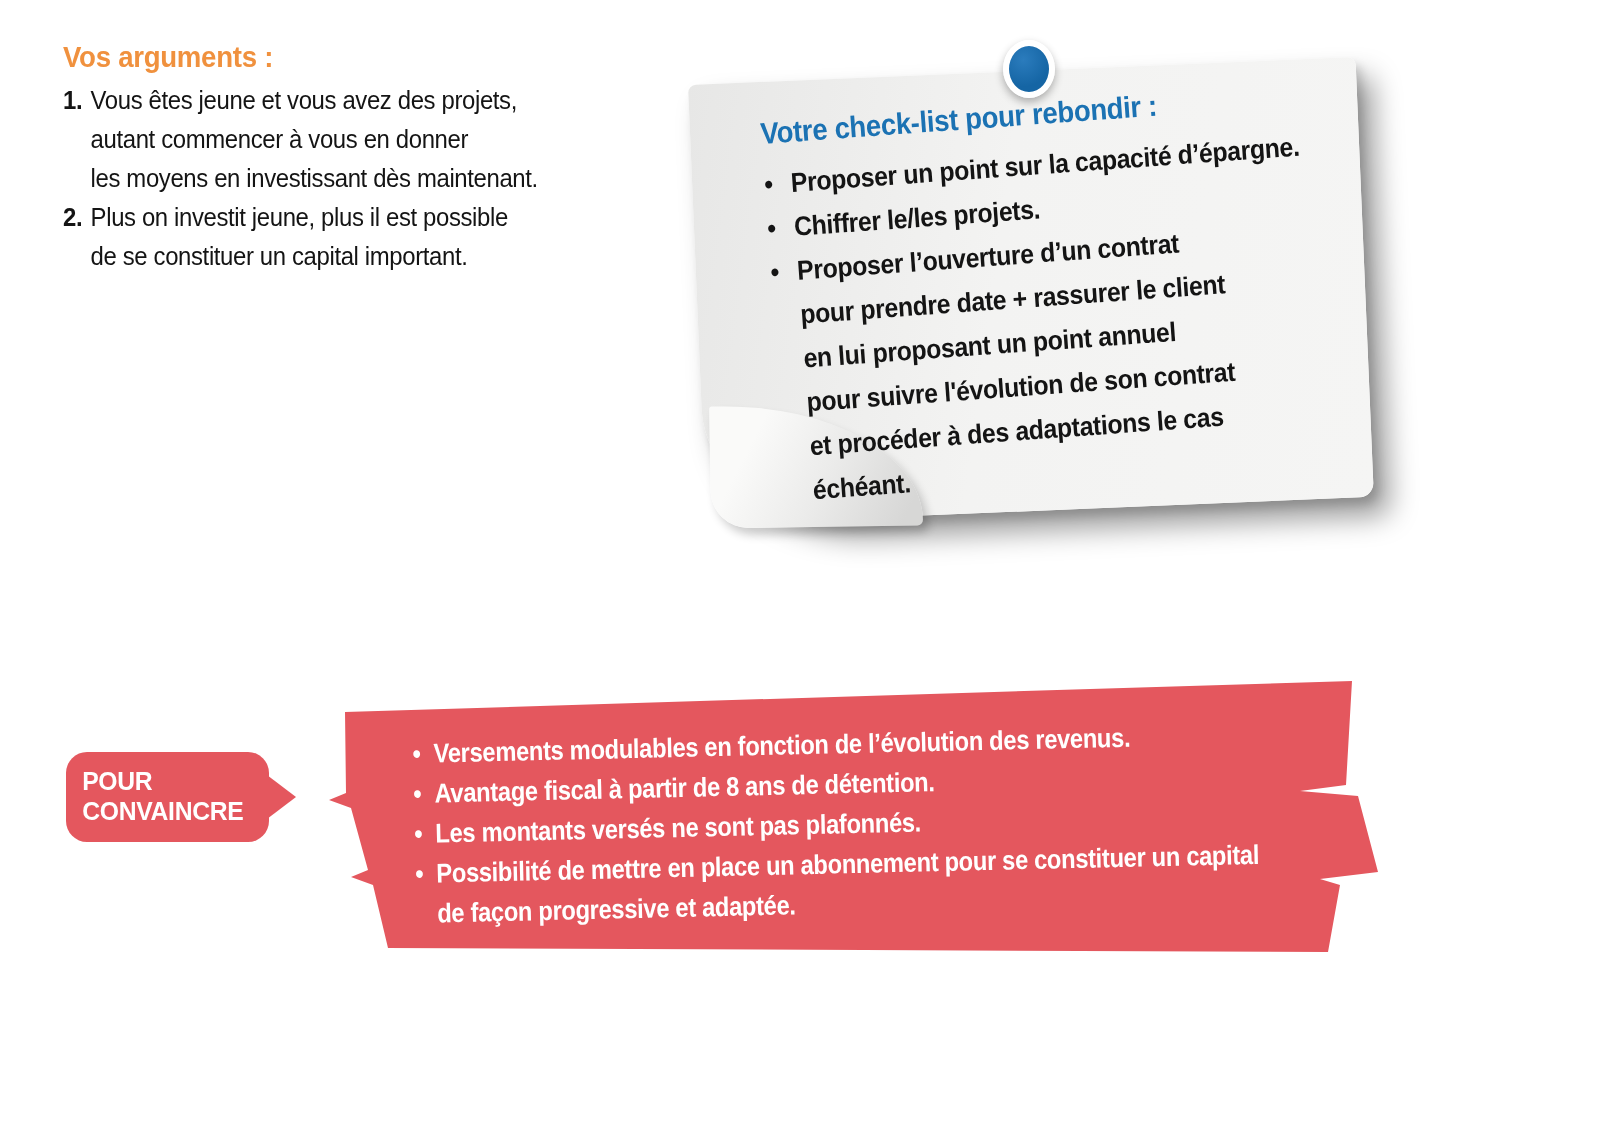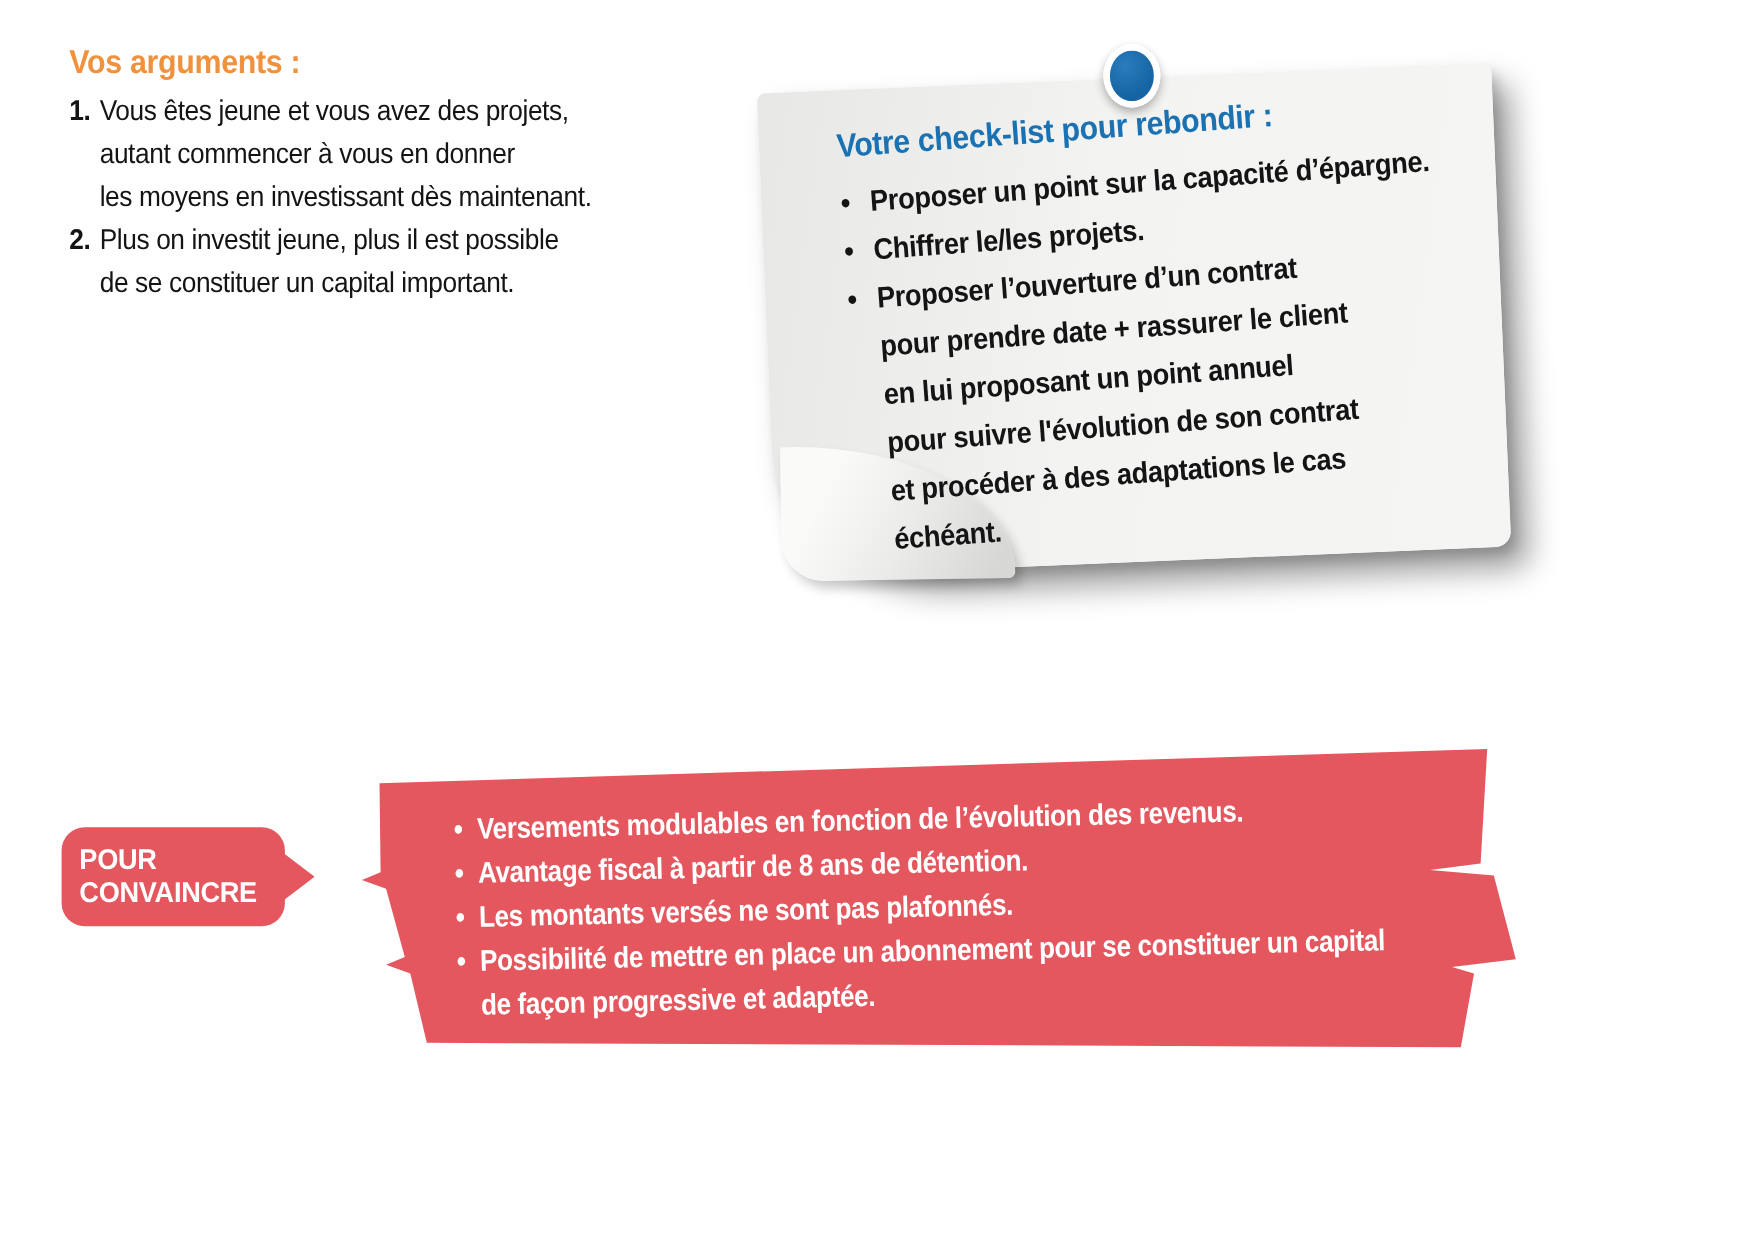--- a/index.html
+++ b/index.html
@@ -137,21 +137,21 @@
     letter-spacing: -0.4px;
     z-index: 3;
   }
   .banner-line { display: block; white-space: nowrap; }
   .banner-line .bullet { width: 24px; }
   .banner-line.cont { padding-left: 24px; }
 
   
   .bubble {
     position: absolute;
-    left: 56px;
+    left: 66px;
     top: 752px;
     width: 203px;
     height: 90px;
     background: #E4575E;
     border-radius: 21px;
     z-index: 2;
   }
   .bubble-pointer {
     position: absolute;
     right: -27px;

